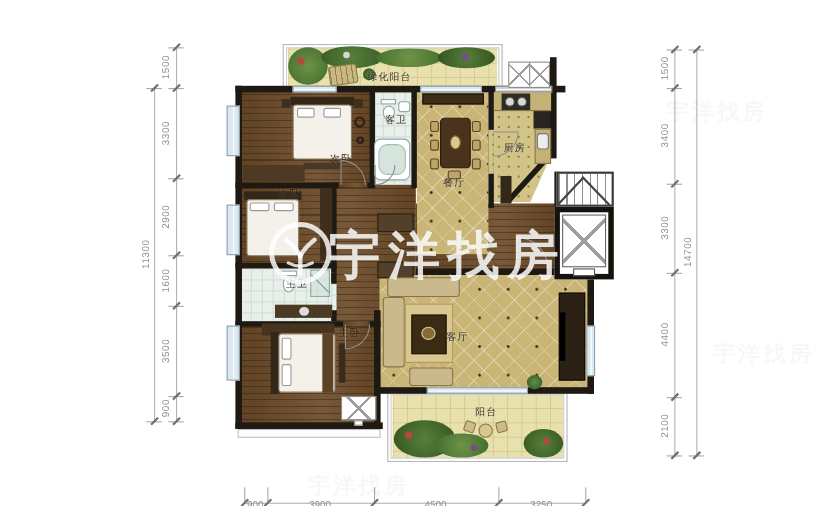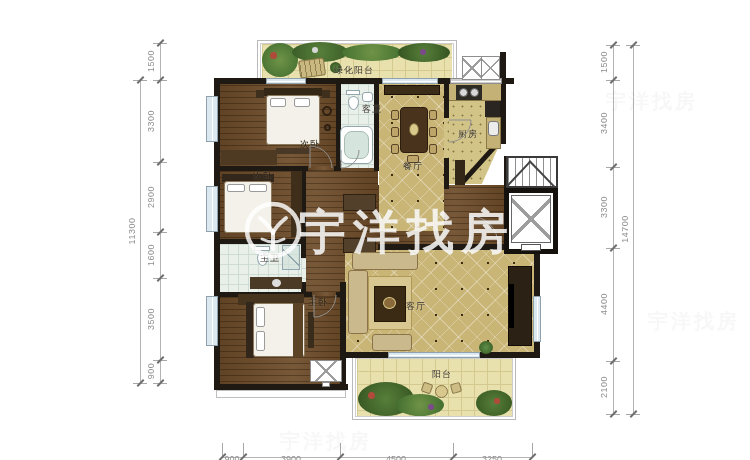--- a/index.html
+++ b/index.html
@@ -224,21 +224,21 @@
       <path d="M470,244 L470,216 A28,28 0 0 1 498,244"></path>
       <path d="M310,168 L310,146 A22,22 0 0 1 332,168"></path>
       <path d="M336,295 A22,22 0 0 1 314,317 L314,295"></path>
       <path d="M449,120 L471,120 A22,22 0 0 1 449,142"></path>
       <path d="M359,150 A18,18 0 0 1 341,168 L341,150"></path>
     </g>
   </svg>
 
   <div class="room-label" style="left:334px;top:64px;">绿化阳台</div>
   <div class="room-label onwood" style="left:300px;top:138px;">次卧</div>
-  <div class="room-label" style="left:362px;top:103px;">客卫</div>
+  <div class="room-label" style="left:350px;top:103px;">客卫</div>
   <div class="room-label" style="left:403px;top:160px;">餐厅</div>
   <div class="room-label" style="left:458px;top:128px;">厨房</div>
   <div class="room-label onwood" style="left:253px;top:170px;">次卧</div>
   <div class="room-label" style="left:260px;top:252px;">主卫</div>
   <div class="room-label onwood" style="left:308px;top:296px;">主卧</div>
   <div class="room-label" style="left:406px;top:300px;">客厅</div>
   <div class="room-label" style="left:432px;top:368px;">阳台</div>
 
   <div class="dline" style="left:160px;top:43px;width:1px;height:340px;"></div>
   <div class="dline" style="left:140px;top:80px;width:1px;height:303px;"></div>

